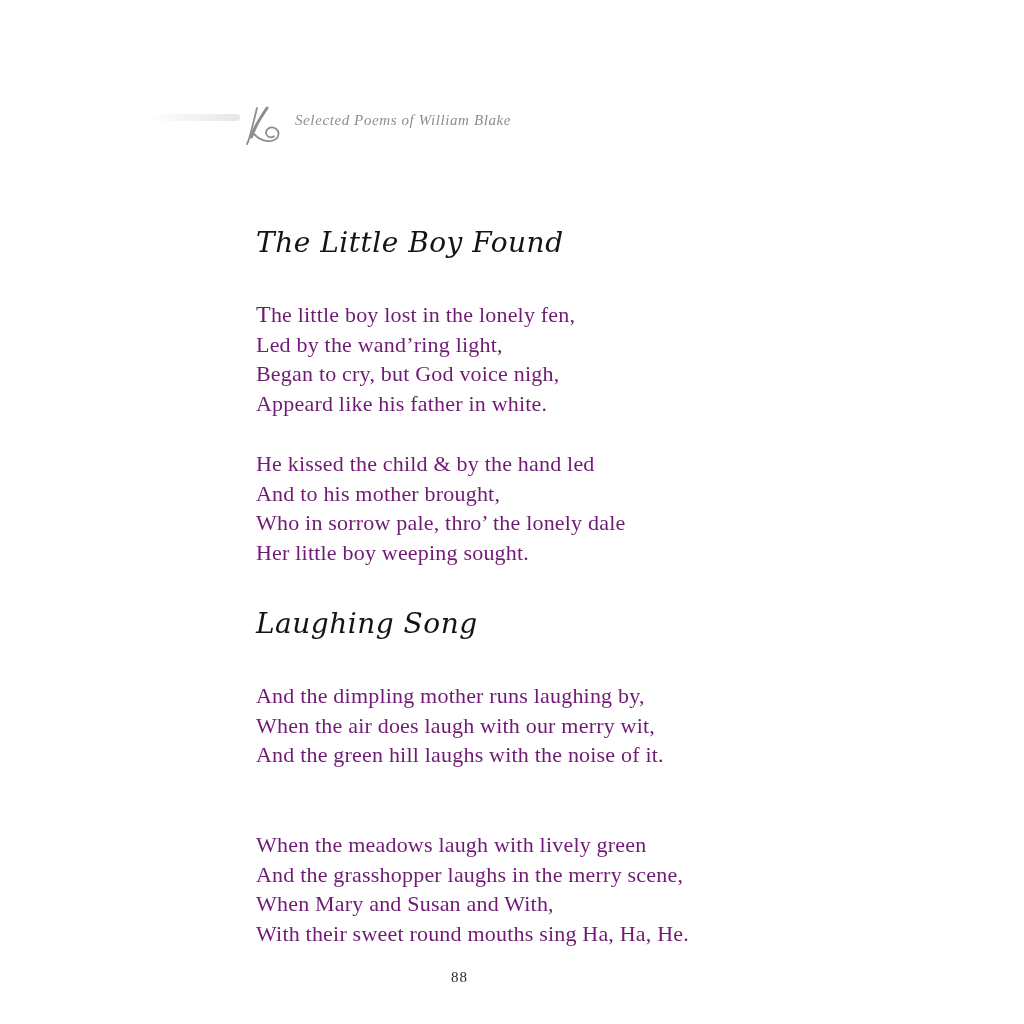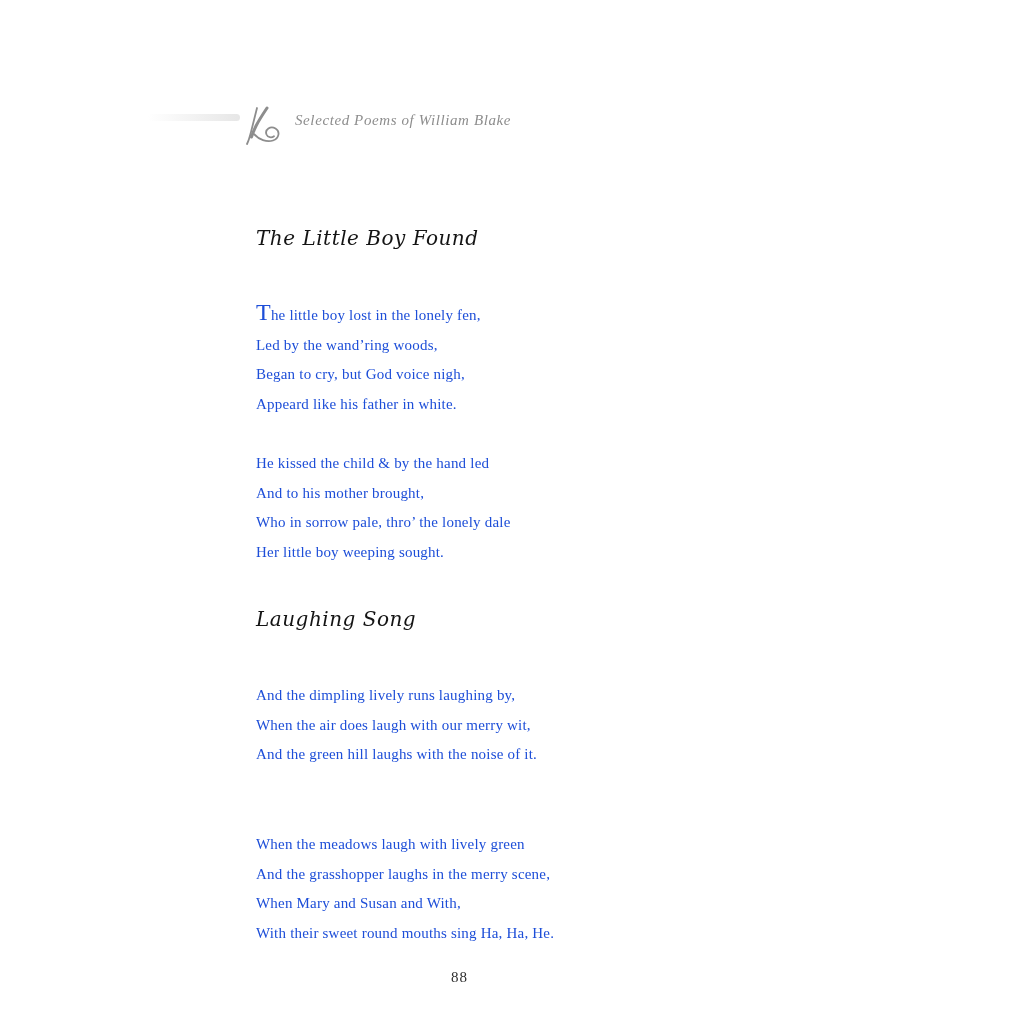--- a/index.html
+++ b/index.html
@@ -50,37 +50,37 @@
   }
 
   
   .poem-title {
     position: absolute;
     left: 256px;
     margin: 0;
     font-family: "DejaVu Serif", serif;
     font-style: italic;
     font-weight: normal;
-    font-size: 20px;
+    font-size: 28px;
     letter-spacing: 0.5px;
     color: #141414;
     text-align: center;
   }
 
   
   .stanza {
     position: absolute;
     left: 256px;
     white-space: nowrap;
   }
   .line {
-    font-size: 15px;
+    font-size: 22px;
     line-height: 29.5px;
     letter-spacing: 0.2px;
-    color: #1d4ed8;
+    color: #701a75;
   }
   .line.lead::first-letter {
     font-size: 24px;
     line-height: 1;
   }
 
   
   .folio {
     position: absolute;
     left: 451px;
@@ -105,38 +105,38 @@
       <path d="M10 27 C16 34 24 36.5 30 34.5 C36 32.5 37.5 25.5 32.5 22.5 C27.5 19.5 21.5 23.5 23.5 28.5 C24.8 31.5 28.5 32.2 31 30.2" stroke="#8d8d8d" stroke-width="1.8" stroke-linecap="round"></path>
     </svg>
     <span class="head-title">Selected Poems of William Blake</span>
   </header>
 
   <section>
     <h1 class="poem-title" style="top:186px;">The Little Boy Found</h1>
 
     <div class="stanza" style="top:260px;">
       <div class="line lead">The little boy lost in the lonely fen,</div>
-      <div class="line">Led by the wand’ring woods,</div>
+      <div class="line">Led by the wand’ring light,</div>
       <div class="line">Began to cry, but God voice nigh,</div>
       <div class="line">Appeard like his father in white.</div>
     </div>
 
     <div class="stanza" style="top:409px;">
       <div class="line">He kissed the child &amp; by the hand led</div>
       <div class="line">And to his mother brought,</div>
       <div class="line">Who in sorrow pale, thro’ the lonely dale</div>
       <div class="line">Her little boy weeping sought.</div>
     </div>
   </section>
 
   <section>
     <h1 class="poem-title" style="top:567px;">Laughing Song</h1>
 
     <div class="stanza" style="top:641px;">
-      <div class="line">And the dimpling lively runs laughing by,</div>
+      <div class="line">And the dimpling mother runs laughing by,</div>
       <div class="line">When the air does laugh with our merry wit,</div>
       <div class="line">And the green hill laughs with the noise of it.</div>
     </div>
 
     <div class="stanza" style="top:790px;">
       <div class="line">When the meadows laugh with lively green</div>
       <div class="line">And the grasshopper laughs in the merry scene,</div>
       <div class="line">When Mary and Susan and With,</div>
       <div class="line">With their sweet round mouths sing Ha, Ha, He.</div>
     </div>

